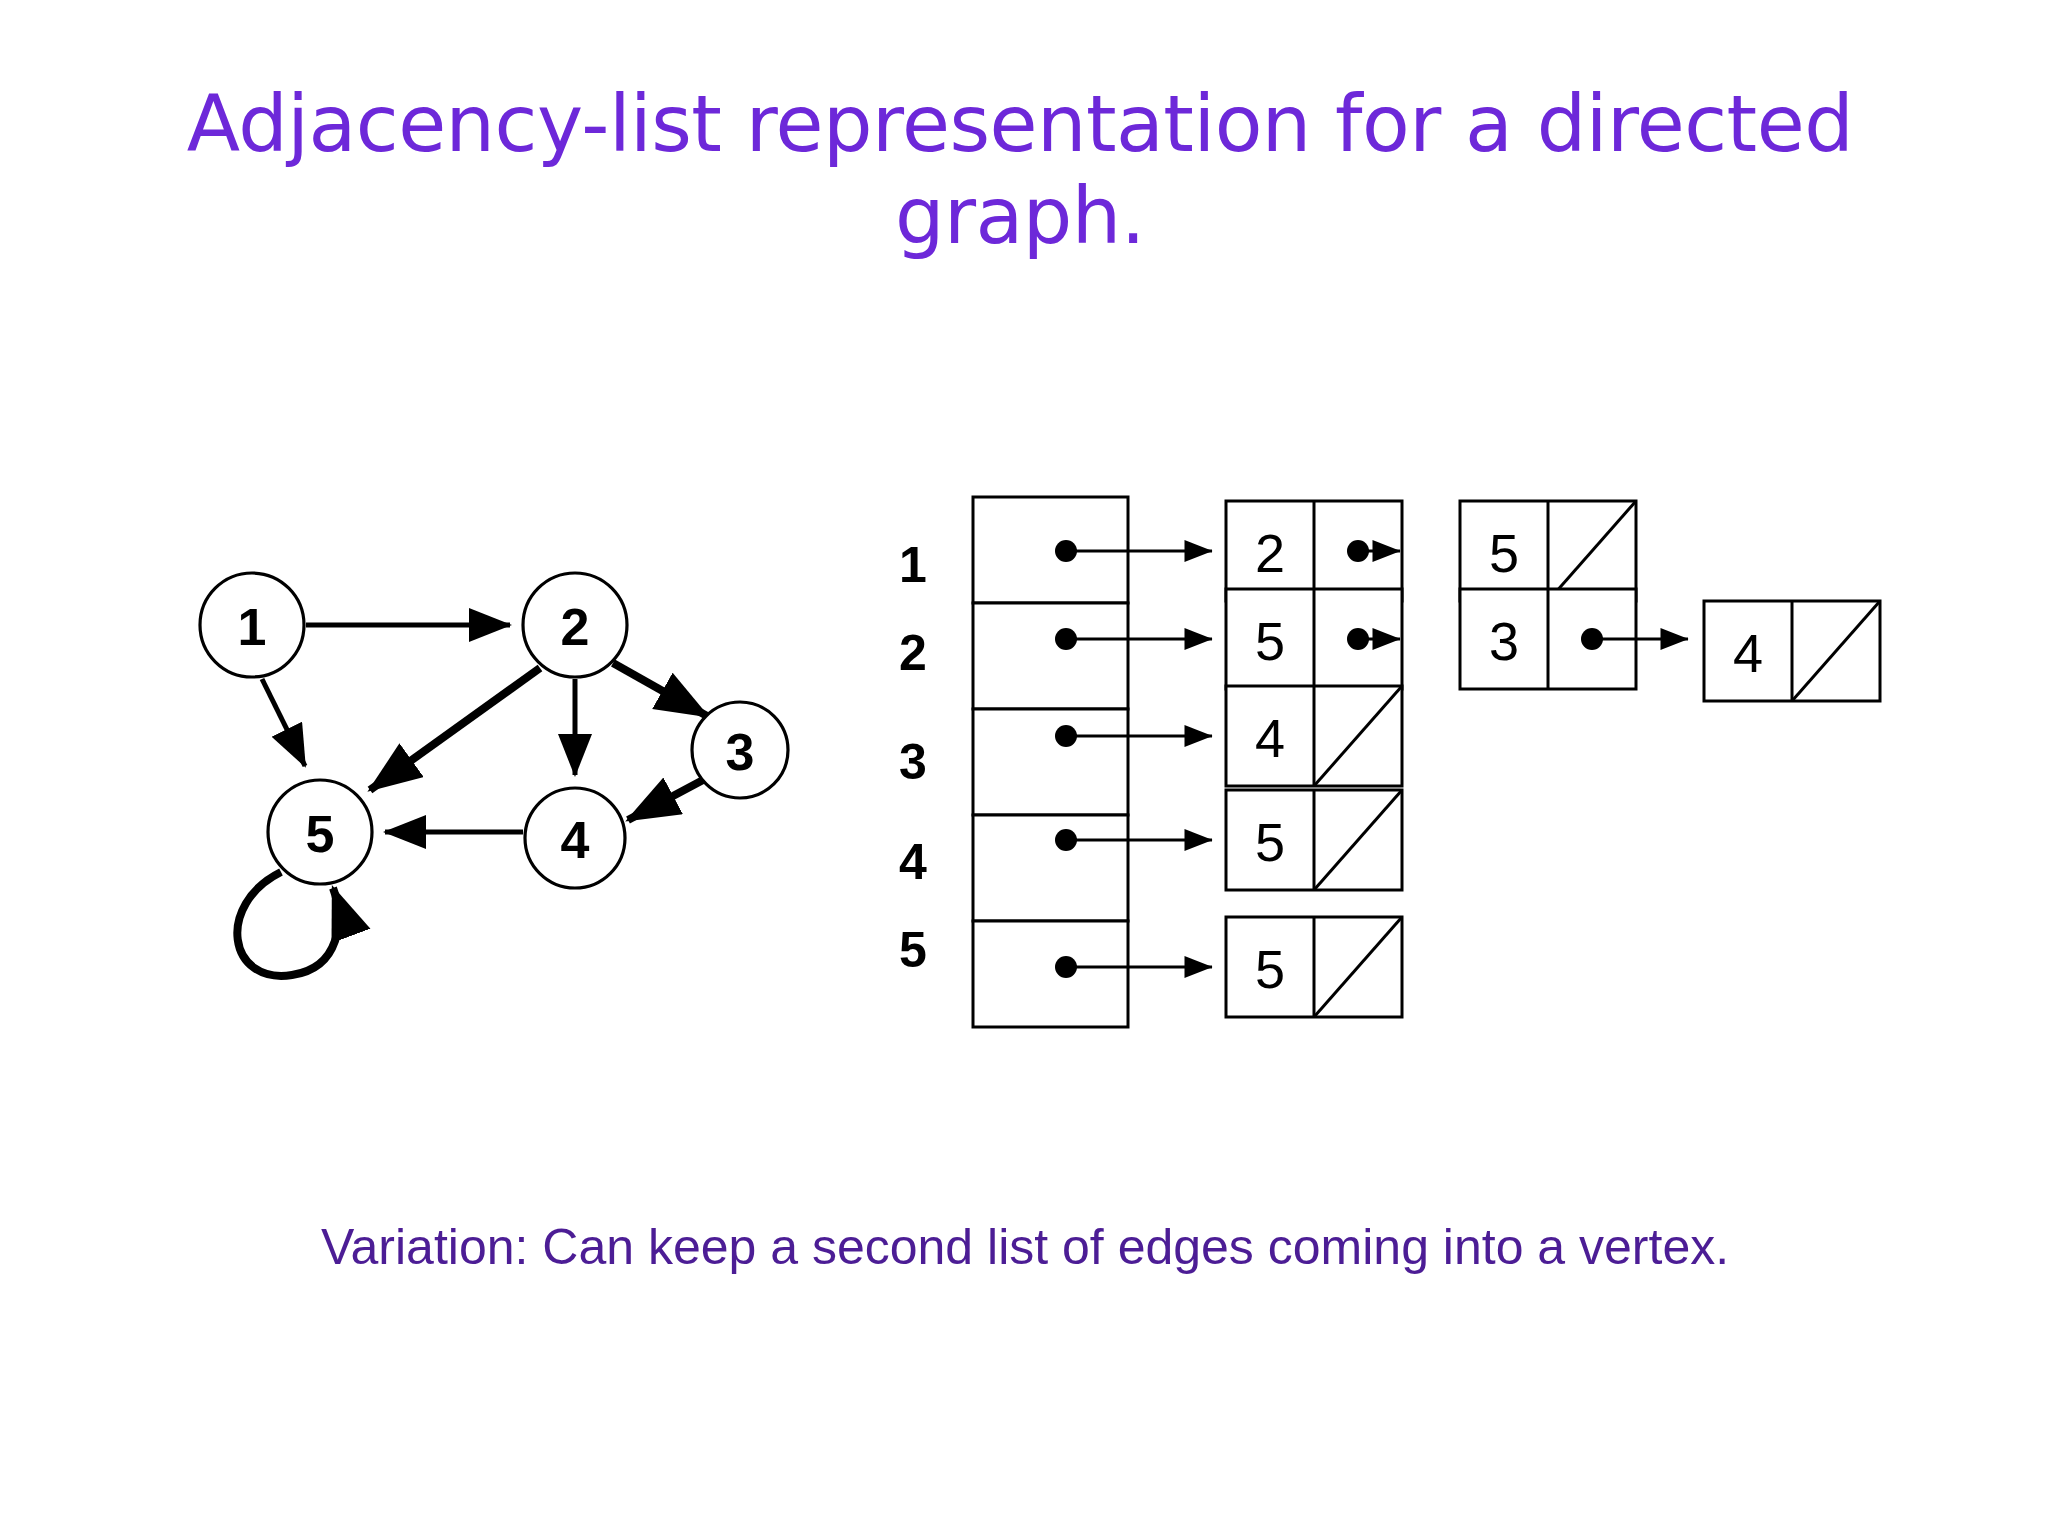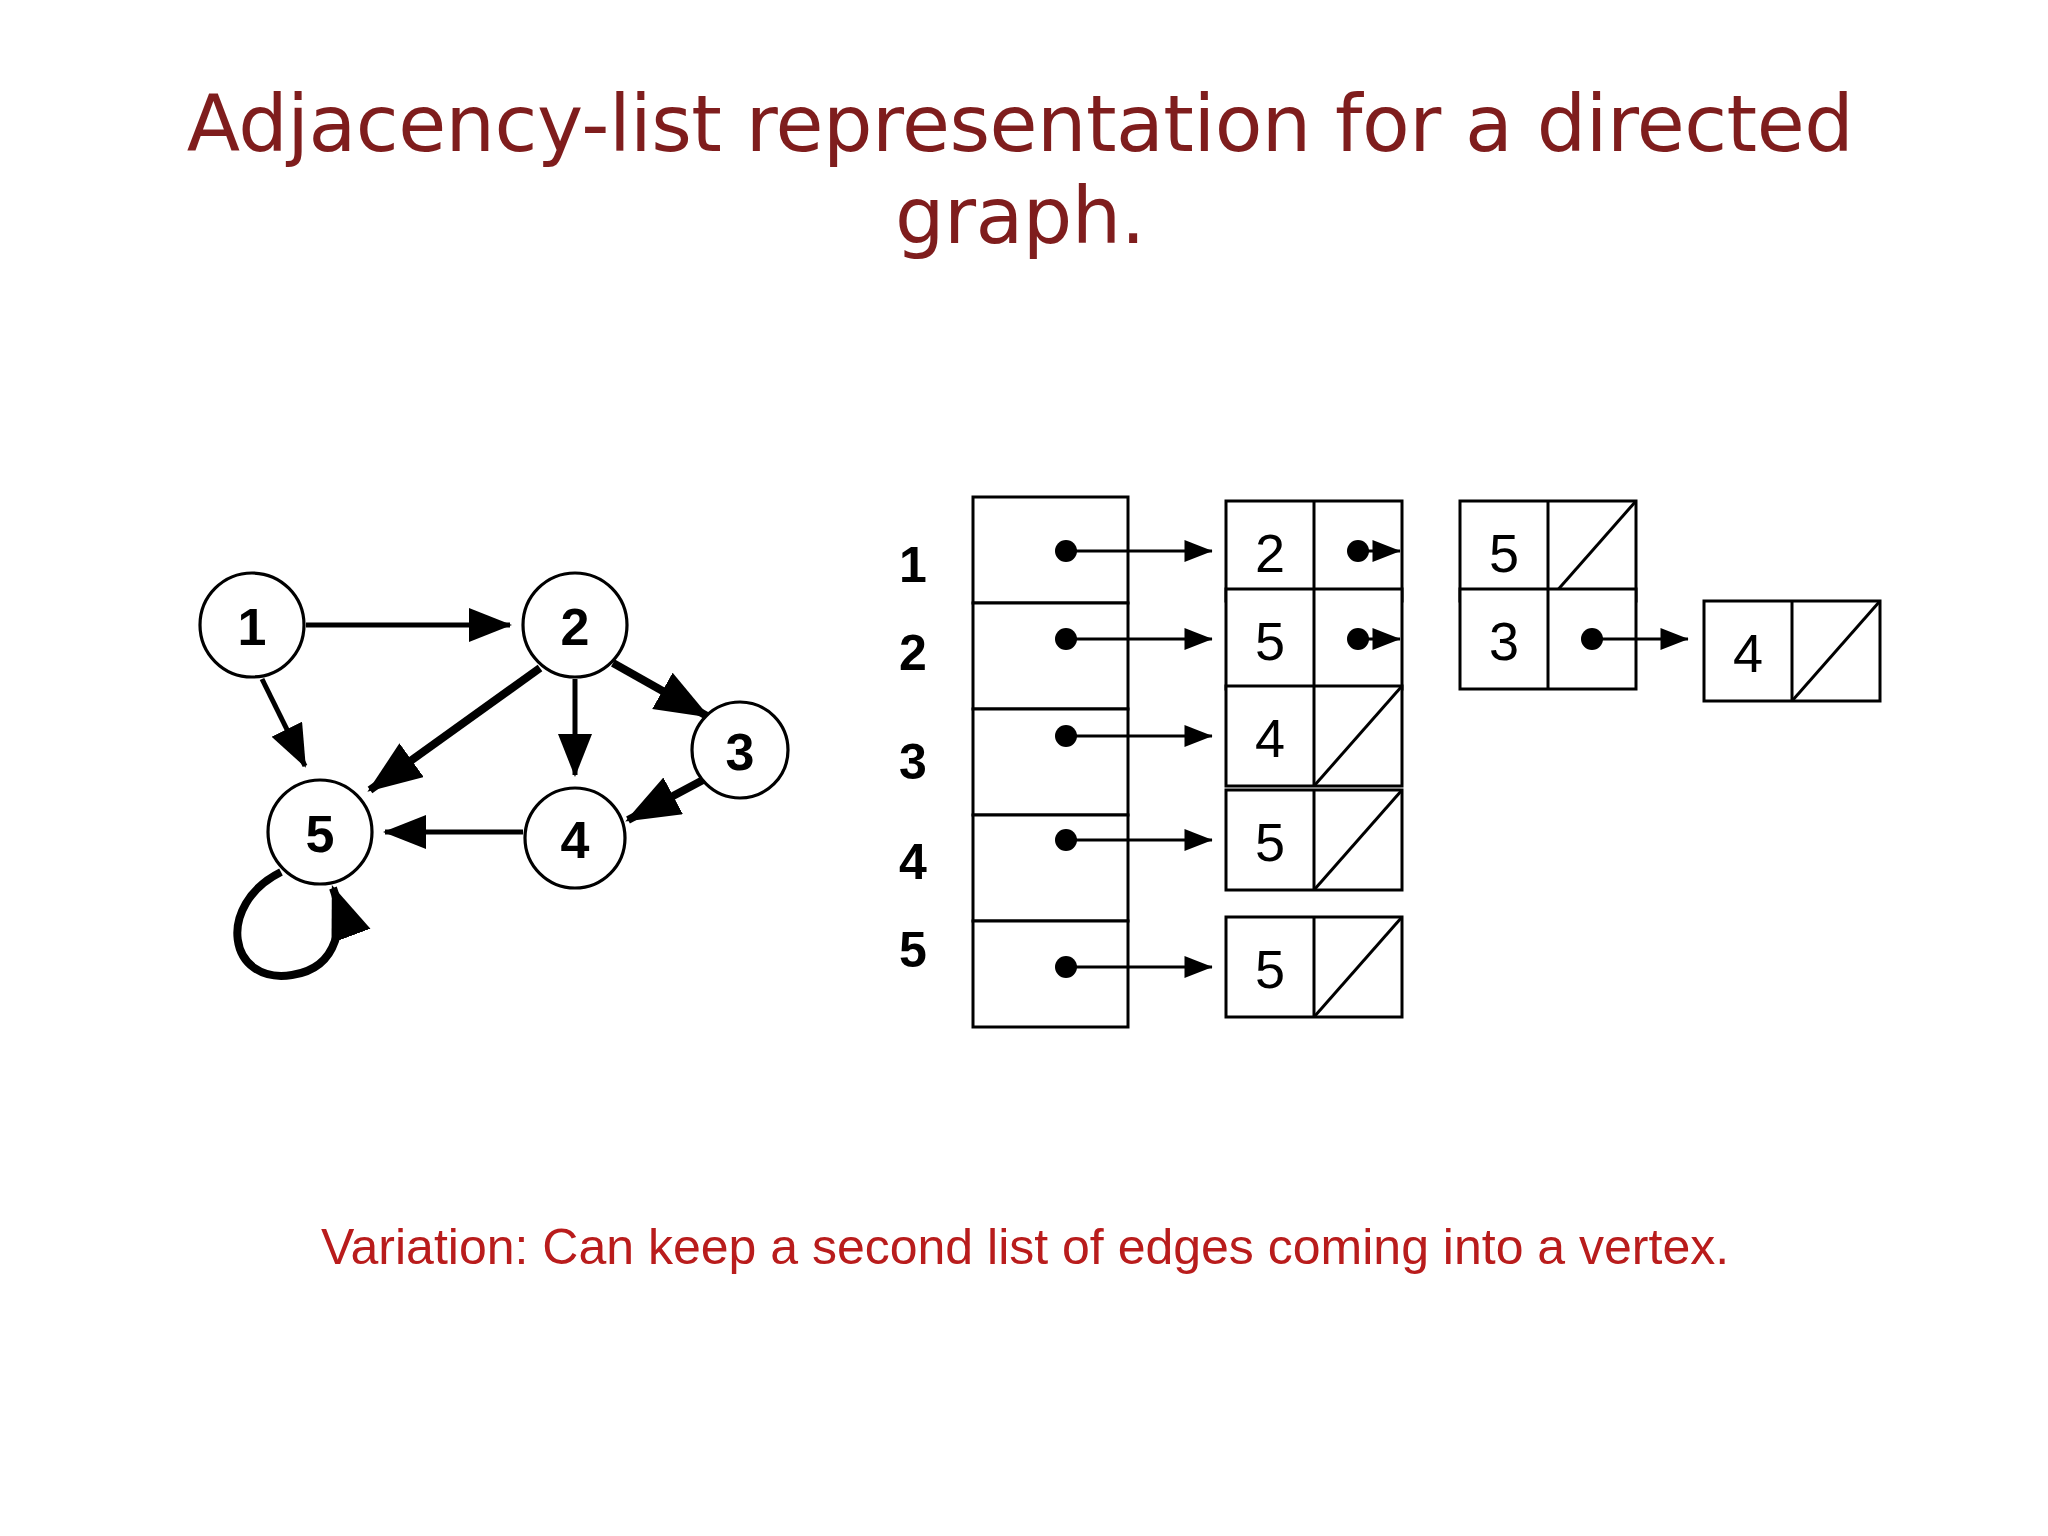--- a/index.html
+++ b/index.html
@@ -26,35 +26,35 @@
     position: absolute;
     left: 120px;
     top: 78px;
     width: 1800px;
     text-align: center;
     font-family: "DejaVu Sans", sans-serif;
     font-size: 78px;
     line-height: 1.18;
     font-weight: 400;
     letter-spacing: -0.5px;
-    color: #7f1d1d;
+    color: #6d28d9;
     white-space: pre-line;
   }
 
   
   .caption {
     position: absolute;
     left: 110px;
     top: 1218px;
     width: 1830px;
     text-align: center;
     font-family: "Liberation Sans", sans-serif;
     font-size: 50px;
     font-weight: 400;
-    color: #b91c1c;
+    color: #4c1d95;
   }
 
   
   svg.layer {
     position: absolute;
     left: 0;
     top: 0;
     overflow: visible;
   }
 

